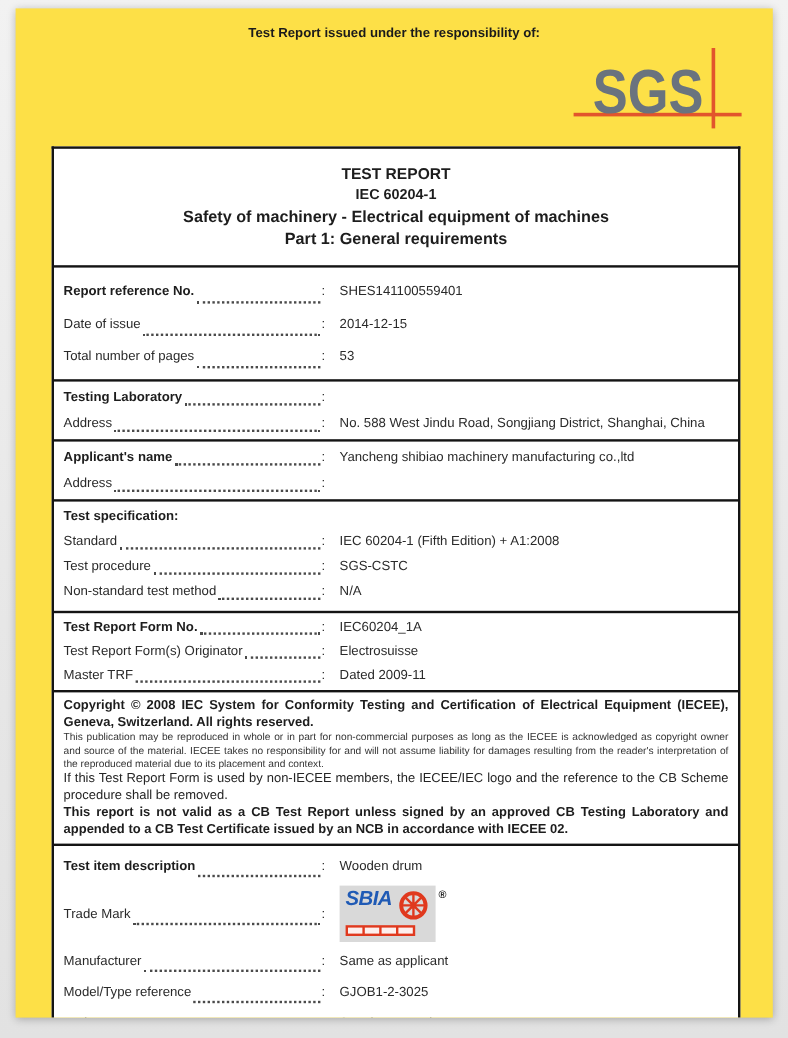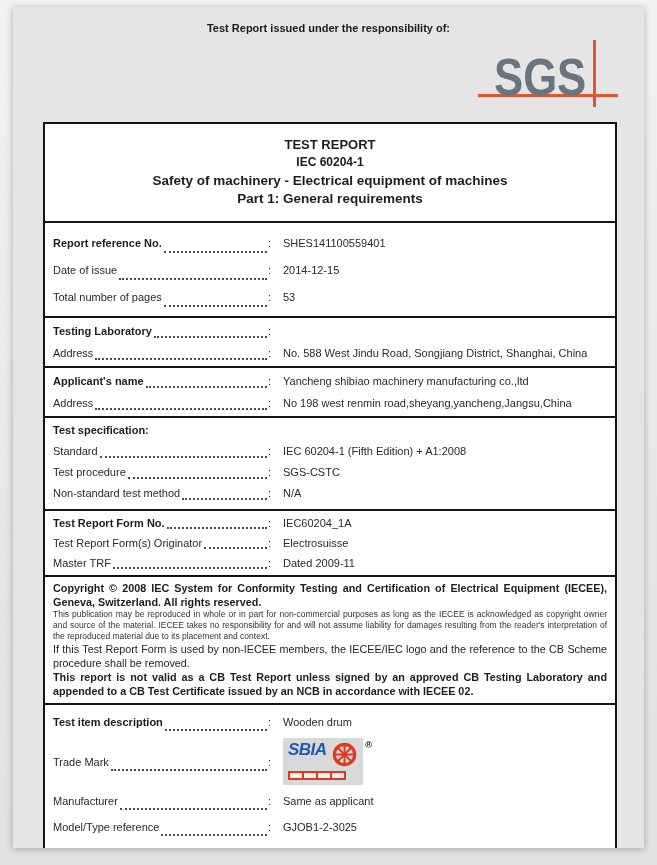--- a/index.html
+++ b/index.html
@@ -4,21 +4,21 @@
 <style>
   html,body{margin:0;padding:0;}
   body{
     width:657px;height:865px;position:relative;
     background:linear-gradient(180deg,#f2f2f2 0%,#e7e7e7 60%,#e2e2e2 100%);
     font-family:"Liberation Sans", sans-serif;color:#242424;
     -webkit-font-smoothing:antialiased;
   }
   .page{
     position:absolute;left:13px;top:7px;width:631px;height:841px;
-    background:#e5e5e5;box-shadow:0 1px 7px rgba(0,0,0,0.28);
+    background:#fde047;box-shadow:0 1px 7px rgba(0,0,0,0.28);
     overflow:hidden;
   }
   .issuer{
     text-align:center;font-size:11px;font-weight:bold;margin-top:15px;color:#1b1b1b;
   }
   
   .logo{position:absolute;top:33px;right:26px;width:140px;height:70px;}
   .logo-text{
     position:absolute;left:16px;bottom:12px;font-size:52px;font-weight:bold;
     line-height:0.78;color:#6a737e;transform:scaleX(0.84);transform-origin:left bottom;
@@ -139,21 +139,20 @@
             <span>:</span>
           </span>
         <span class="value">Yancheng shibiao machinery manufacturing co.,ltd</span>
       </div>
       <div class="row">
         <span class="lblwrap">
             <span class="lbl">Address</span>
             <span class="dots"></span>
             <span>:</span>
           </span>
-        <span class="value">No 198 west renmin road,sheyang,yancheng,Jangsu,China</span>
       </div>
     </div>
 
     <div class="sec sec-spec">
       <div class="spec-heading">Test specification:</div>
       <div class="row">
         <span class="lblwrap">
             <span class="lbl">Standard</span>
             <span class="dots"></span>
             <span>:</span>

